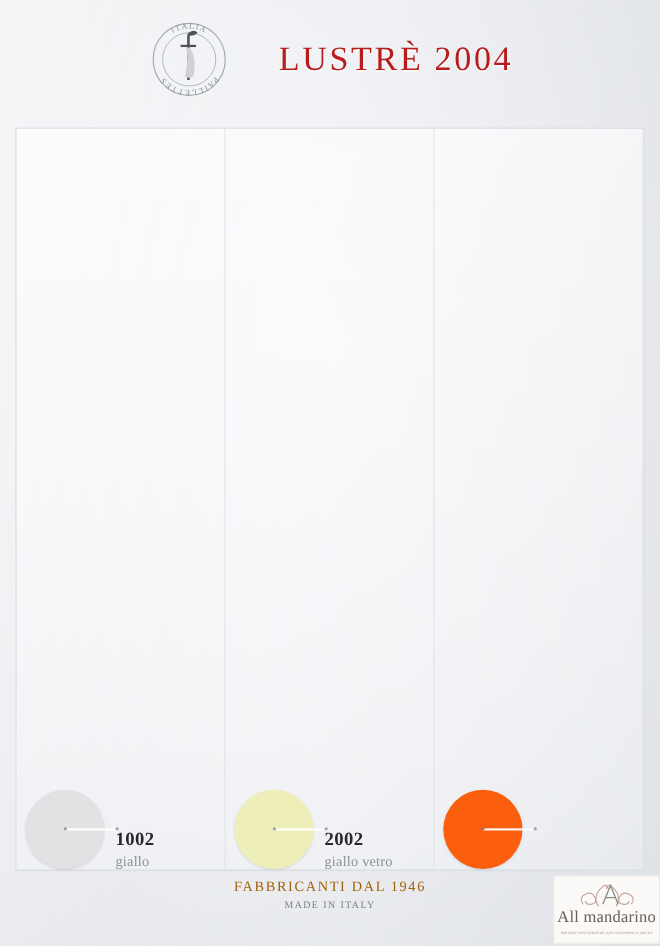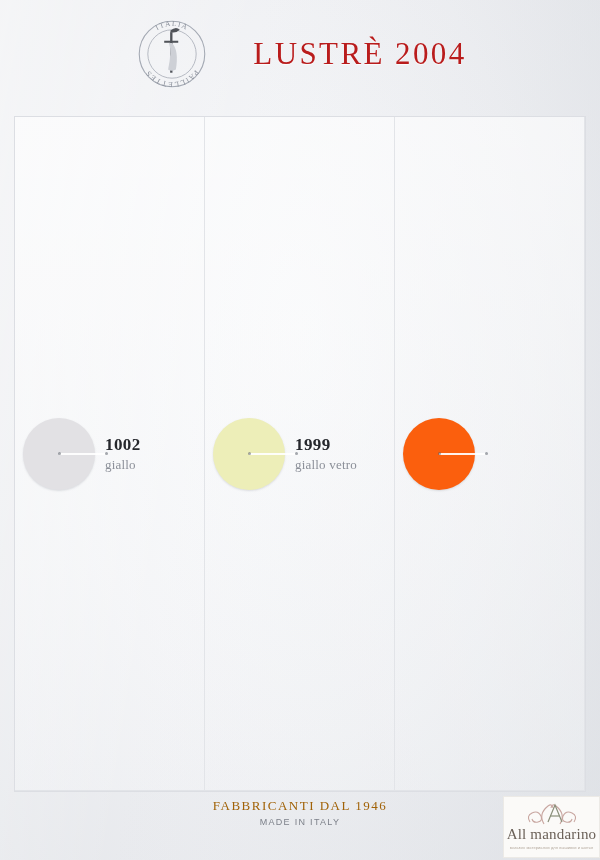--- a/index.html
+++ b/index.html
@@ -70,21 +70,21 @@
     grid-template-columns: repeat(3, 1fr);
     grid-auto-rows: 1fr;
     grid-auto-flow: column;
   }
 
   .cell {
     position: relative;
     border-bottom: 1px solid #e2e4e8;
     border-right: 1px solid #e2e4e8;
     display: flex;
-    align-items: center;
+    align-items: flex-end;
     padding-left: 8px;
   }
 
   .dot-wrap {
     position: relative;
     width: 72px;
     height: 72px;
     flex: none;
   }
 
@@ -149,21 +149,21 @@
     top: 798px;
     text-align: center;
   }
   .footer-line1 {
     font-family: "Liberation Serif", serif;
     font-size: 13px;
     letter-spacing: 1.5px;
     color: #a16207;
   }
   .footer-line2 {
-    font-family: Liberation Sans, sans-serif;
+    font-family: Liberation Serif, serif;
     font-size: 9px;
     letter-spacing: 1.3px;
     color: #7d818a;
     margin-top: 3px;
   }
 
   
   .watermark {
     position: absolute;
     left: 503px;
@@ -246,21 +246,21 @@
         <div class="code">1002</div>
         <div class="name">giallo</div>
       </div>
     </div>
     <div class="cell">
       <div class="dot-wrap">
         <div class="dot" style="background: rgb(237, 238, 184);"></div>
         <div class="leader"></div>
       </div>
       <div class="labels">
-        <div class="code">1999</div>
+        <div class="code">2002</div>
         <div class="name">giallo vetro</div>
       </div>
     </div>
     <div class="cell">
       <div class="dot-wrap">
         <div class="dot" style="background: rgb(251, 95, 13);"></div>
         <div class="leader"></div>
       </div>
     </div>
   </div>

